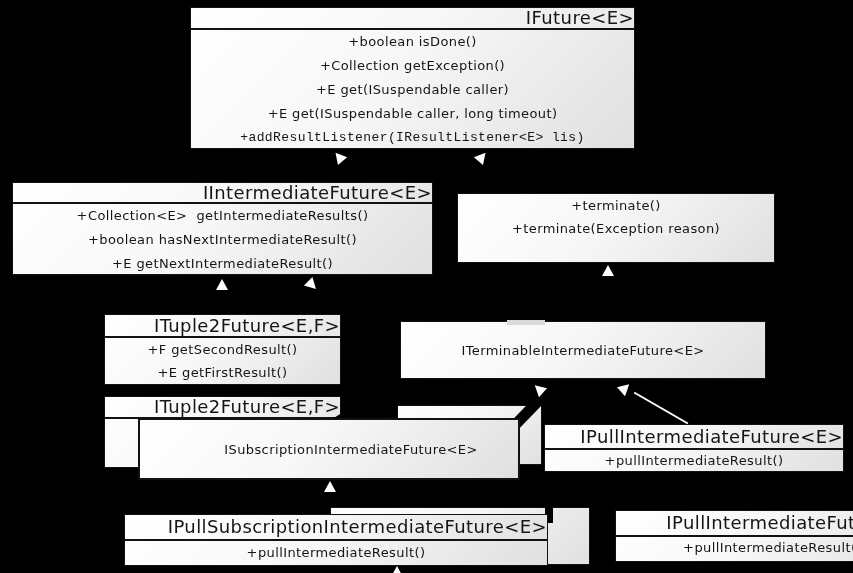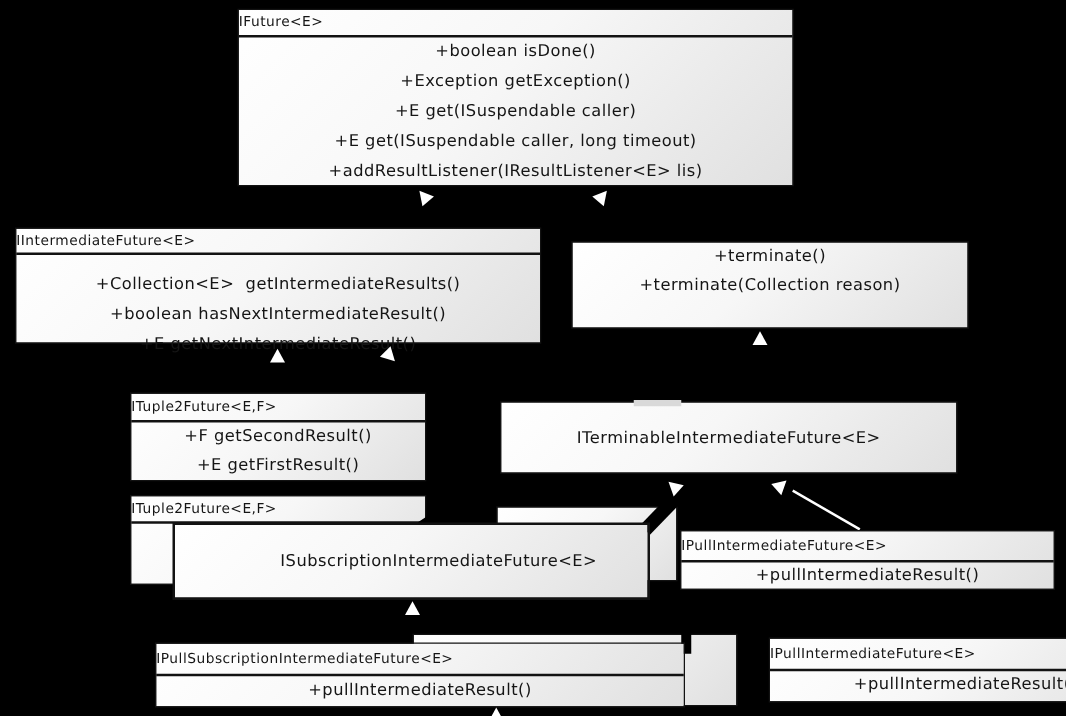--- a/index.html
+++ b/index.html
@@ -7,22 +7,22 @@
     position:relative; width:853px; height:573px;
     background:#000; overflow:hidden;
     font-family:"DejaVu Sans","Liberation Sans",sans-serif;
   }
   .cls {
     position:absolute; box-sizing:border-box;
     background:linear-gradient(135deg,#ffffff 0%,#f7f7f7 45%,#e0e0e0 100%);
     border:1.5px solid #121212; color:#151515;
   }
   .cls .t {
-    border-bottom:2px solid #121212; text-align:left;
-    font-size:11px; letter-spacing:.4px; white-space:pre; overflow:hidden;
+    border-bottom:2px solid #121212; text-align:right;
+    font-size:18px; letter-spacing:.4px; white-space:pre; overflow:hidden;
   }
   .cls .m {
     text-align:center; font-size:13px; letter-spacing:.4px; white-space:pre; overflow:hidden;
   }
   .nameonly {
     display:flex; align-items:center; justify-content:center;
     font-size:13px; letter-spacing:.4px; white-space:pre;
   }
   .ah {
     position:absolute; width:0; height:0;
@@ -70,36 +70,36 @@
   </div>
 
   <div class="cls" style="left:615px; top:510px; width:315px; height:52px;">
     <div class="t" style="line-height:24px;">IPullIntermediateFuture&lt;E&gt;</div>
     <div class="m" style="line-height:22px;">+pullIntermediateResult()</div>
   </div>
 
   <div class="cls" style="left:190px; top:7px; width:445px; height:142px;">
     <div class="t" style="line-height:20px;">IFuture&lt;E&gt;</div>
     <div class="m" style="line-height:24px;">+boolean isDone()</div>
-    <div class="m" style="line-height:24px;">+Exception getException()</div>
+    <div class="m" style="line-height:24px;">+Collection getException()</div>
     <div class="m" style="line-height:24px;">+E get(ISuspendable caller)</div>
     <div class="m" style="line-height:24px;">+E get(ISuspendable caller, long timeout)</div>
-    <div class="m" style="line-height:24px;">+addResultListener(IResultListener&lt;E&gt; lis)</div>
+    <div class="m" style="line-height:24px;font-family:Liberation Mono, monospace;">+addResultListener(IResultListener&lt;E&gt; lis)</div>
   </div>
 
   <div class="cls" style="left:12px; top:182px; width:421px; height:93px;">
     <div class="t" style="line-height:19px;">IIntermediateFuture&lt;E&gt;</div>
-    <div class="m" style="line-height:24px;margin-top:12px;">+Collection&lt;E&gt;  getIntermediateResults()</div>
+    <div class="m" style="line-height:24px;">+Collection&lt;E&gt;  getIntermediateResults()</div>
     <div class="m" style="line-height:24px;">+boolean hasNextIntermediateResult()</div>
     <div class="m" style="line-height:24px;">+E getNextIntermediateResult()</div>
   </div>
 
   <div class="cls" style="left:457px; top:193px; width:318px; height:70px;">
     <div class="m" style="line-height:23px;">+terminate()</div>
-    <div class="m" style="line-height:23px;">+terminate(Collection reason)</div>
+    <div class="m" style="line-height:23px;">+terminate(Exception reason)</div>
   </div>
 
   <div class="cls" style="left:104px; top:314px; width:237px; height:71px;">
     <div class="t" style="line-height:21px;">ITuple2Future&lt;E,F&gt;</div>
     <div class="m" style="line-height:23px;">+F getSecondResult()</div>
     <div class="m" style="line-height:23px;">+E getFirstResult()</div>
   </div>
 
   <div class="cls" style="left:400px; top:321px; width:366px; height:58px;">
     <div class="nameonly" style="height:100%;">ITerminableIntermediateFuture&lt;E&gt;</div>

